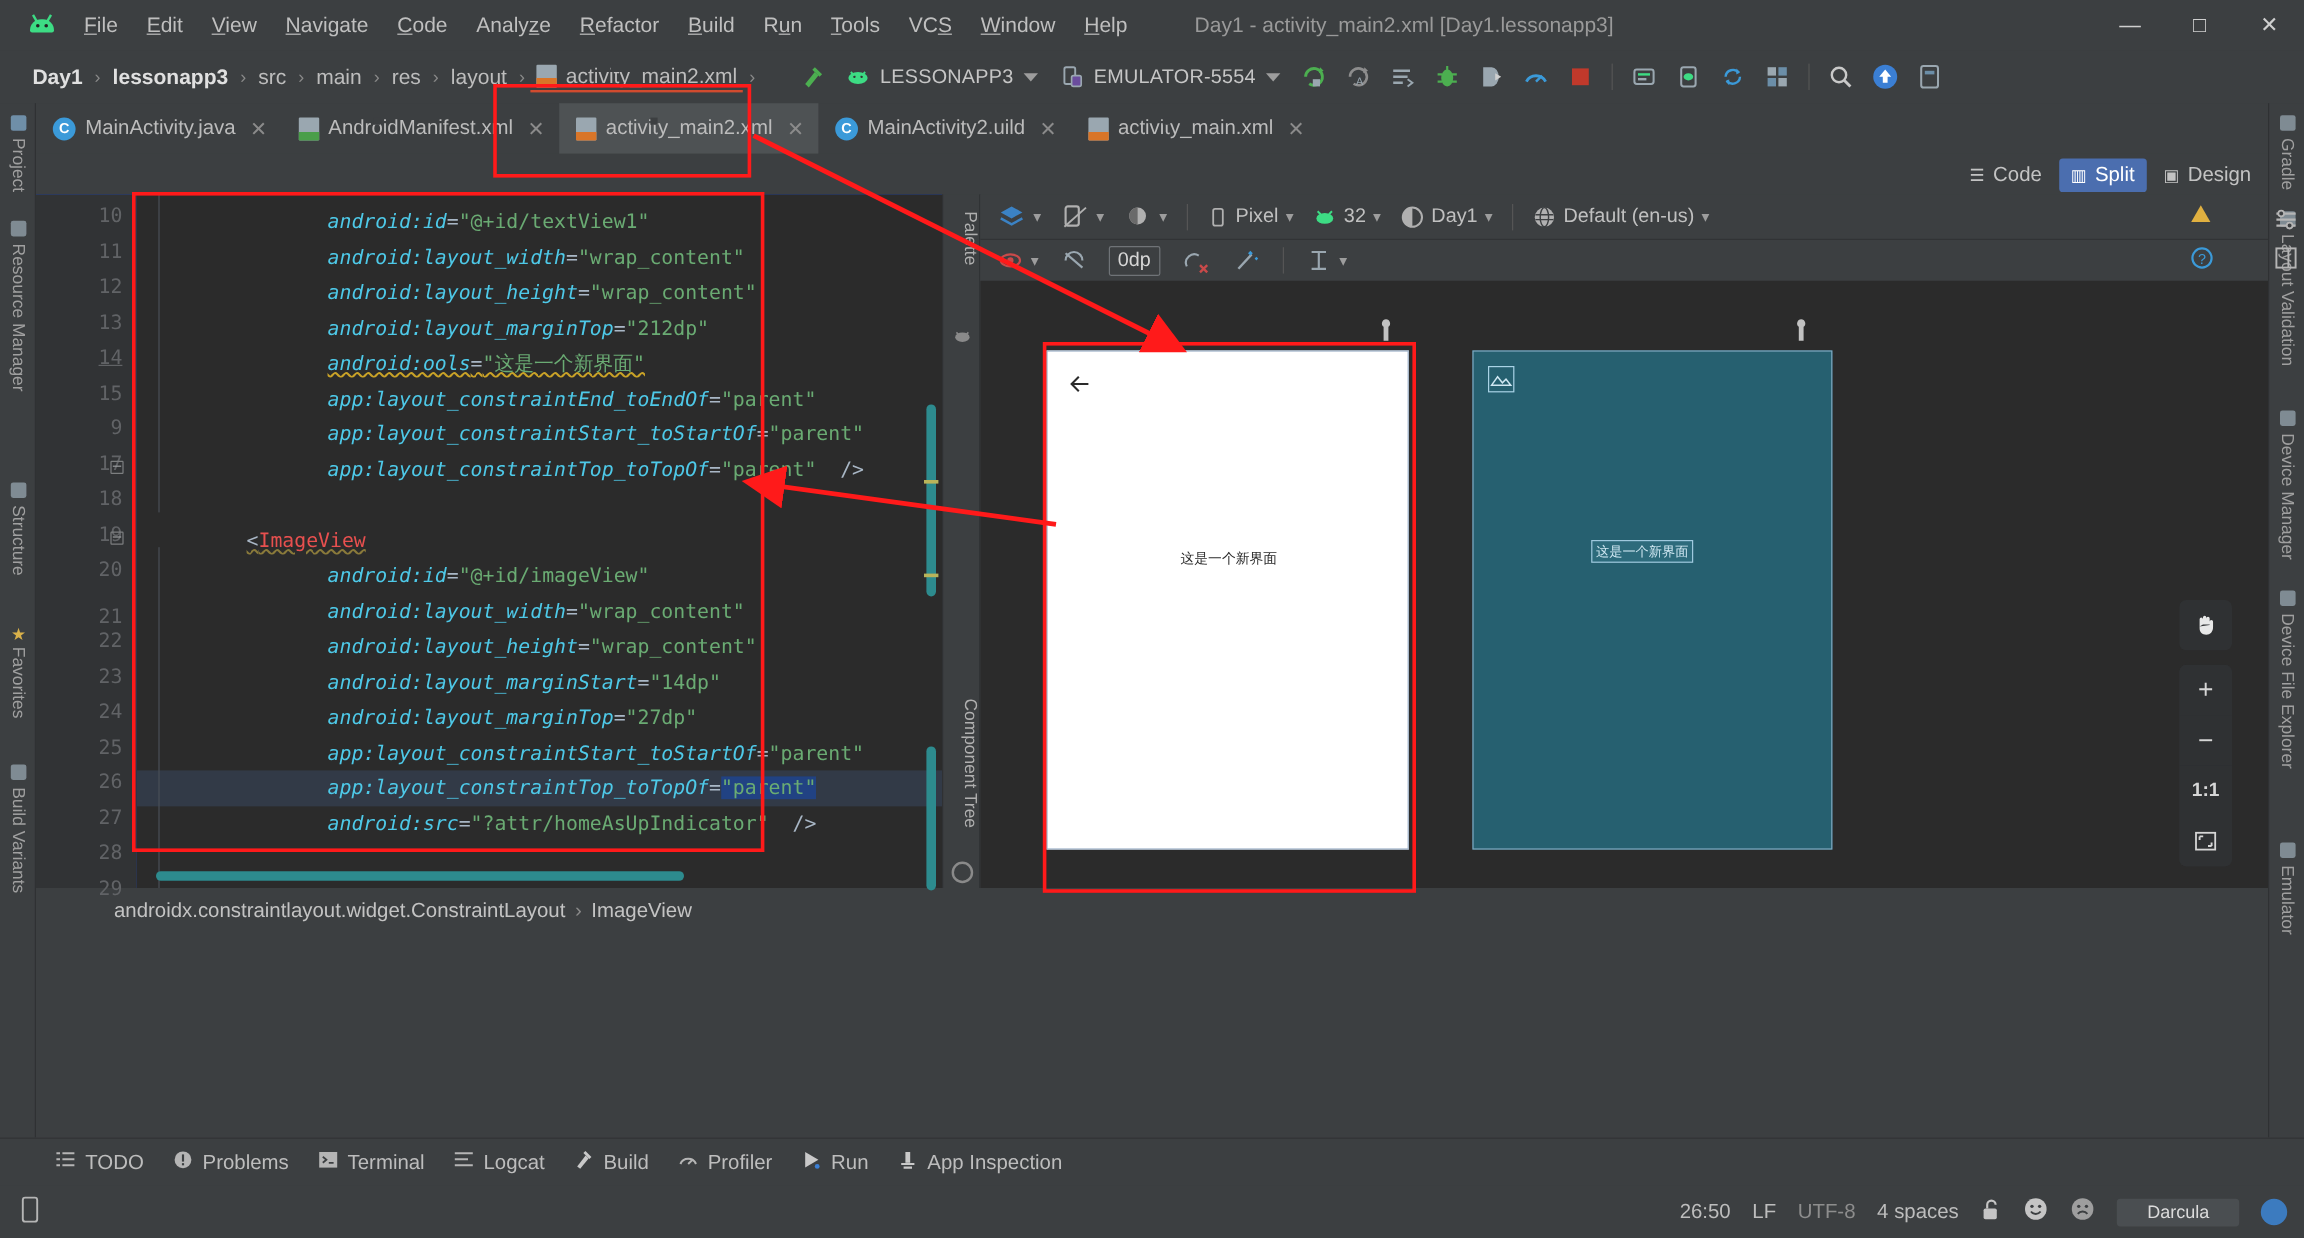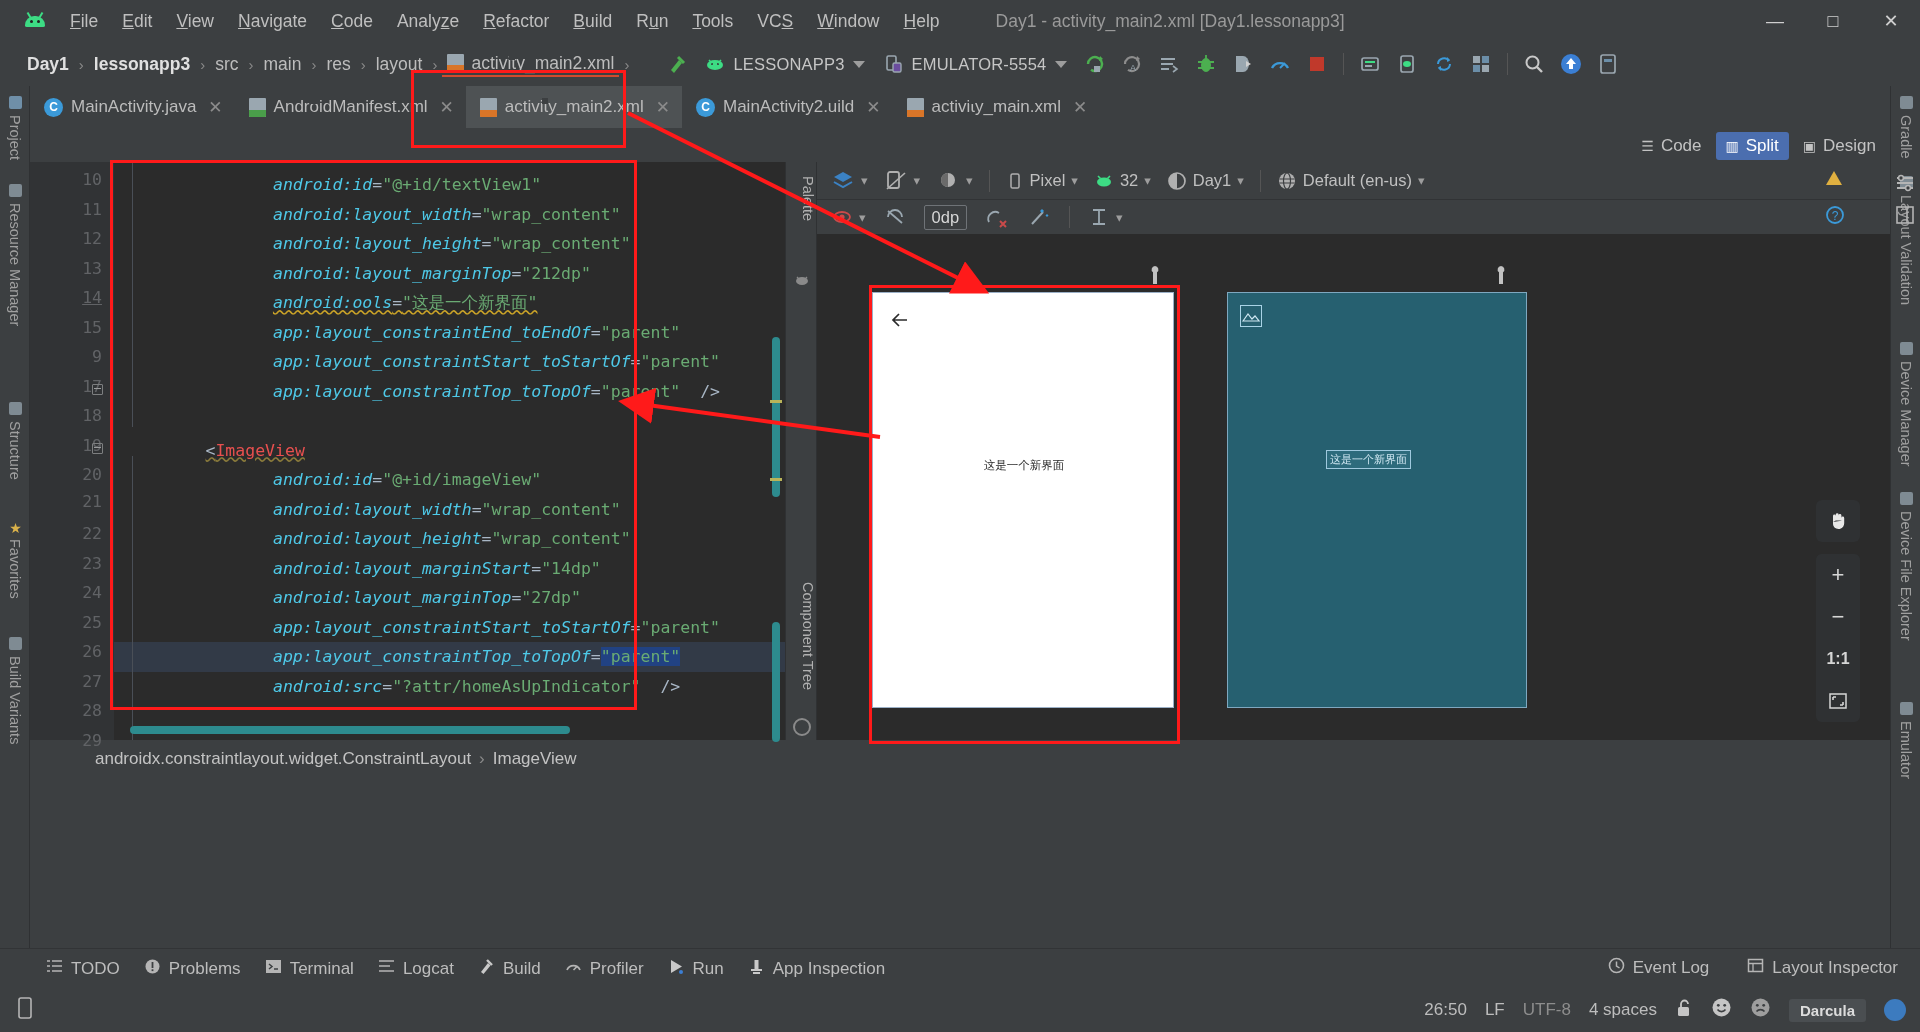--- a/index.html
+++ b/index.html
@@ -165,21 +165,21 @@
               display:flex; align-items:center; border-top:1px solid #323436;}
   .bbtn{ display:flex; align-items:center; gap:8px; padding:4px 12px; font-size:17px; color:#bdbdbd; border-radius:3px;}
   .bright{ position:absolute; right:10px; top:948px; height:40px; display:flex; align-items:center; gap:14px;}
 
   
   .statusbar{ position:absolute; left:0; top:988px; width:1920px; height:44px; background:#3c3f41;
               display:flex; align-items:center; }
   .sright{ position:absolute; right:14px; top:988px; height:44px; display:flex; align-items:center; gap:18px;
            font-size:17px; color:#bdbdbd;}
   .dim{ color:#8d8d8d; }
-  .themechip{ background:#4a4e51; padding:3px 11px; border-radius:3px; font-size:15px; color:#dcdcdc; font-weight:bold;}
+  .themechip{ background:#4a4e51; padding:3px 25px; border-radius:3px; font-size:15px; color:#dcdcdc; font-weight:normal;}
   .bluedot{ width:22px;height:22px;border-radius:50%;background:#3c7bbf; }
 
   
   .anno{ position:absolute; border:3px solid #ff1a1a; pointer-events:none; }
   .annosvg{ position:absolute; left:0; top:0; width:1920px; height:1032px; pointer-events:none; }
 </style>
 </head>
 <body>
 
 <div class="app">
@@ -482,21 +482,21 @@
           <div class="sq"></div>
           <div class="mk"></div>
         </div>
         <div class="lineno" style="top: 244px;">18</div>
         <div class="lineno" style="top: 273.5px;">19</div>
         <div class="fold" style="top: 280.5px;">
           <div class="sq"></div>
           <div class="mk"></div>
         </div>
         <div class="lineno" style="top: 303px;">20</div>
-        <div class="lineno" style="top: 330px;">21</div>
+        <div class="lineno" style="top: 342px;">21</div>
         <div class="lineno" style="top: 362px;">22</div>
         <div class="lineno" style="top: 391.5px;">23</div>
         <div class="lineno" style="top: 421px;">24</div>
         <div class="lineno" style="top: 450.5px;">25</div>
         <div class="lineno" style="top: 480px;">26</div>
         <div class="lineno" style="top: 509.5px;">27</div>
         <div class="lineno" style="top: 539px;">28</div>
         <div class="lineno" style="top: 568.5px;">29</div>
       </div>
     <div class="codearea" id="codearea">
@@ -785,38 +785,20 @@
     <div class="bbtn">
       <span>
         <svg width="17" height="17" viewBox="0 0 17 17">
             <rect x="6.5" y="2" width="4" height="9" fill="#c9c9c9"></rect>
             <path d="M3 12h11M5 15h7" stroke="#c9c9c9" stroke-width="1.8"></path>
           </svg></span>
       <span>App Inspection</span>
     </div>
   </div>
 
-  <div class="bright">
-    <div class="bbtn">
-      <span>
-        <svg width="17" height="17" viewBox="0 0 17 17">
-            <circle cx="8.5" cy="8.5" r="7" fill="none" stroke="#b5b5b5" stroke-width="1.6"></circle>
-            <path d="M8.5 4.5v4.5l3 2" stroke="#b5b5b5" stroke-width="1.5" fill="none"></path>
-          </svg></span>
-      <span>Event Log</span>
-    </div>
-    <div class="bbtn">
-      <span>
-        <svg width="17" height="17" viewBox="0 0 17 17">
-            <rect x="1.5" y="2.5" width="14" height="12" fill="none" stroke="#b5b5b5" stroke-width="1.5"></rect>
-            <path d="M1.5 6.5h14M6 6.5v8" stroke="#b5b5b5" stroke-width="1.3"></path>
-          </svg></span>
-      <span>Layout Inspector</span>
-    </div>
-  </div>
 
   <div class="statusbar">
     <div style="margin-left:14px;">
       <svg width="22" height="24" viewBox="0 0 22 24">
           <rect x="5" y="2" width="12" height="20" rx="2" fill="none" stroke="#b5b5b5" stroke-width="1.6"></rect>
         </svg>
     </div>
   </div>
   <div class="sright">
     <span>26:50</span>

